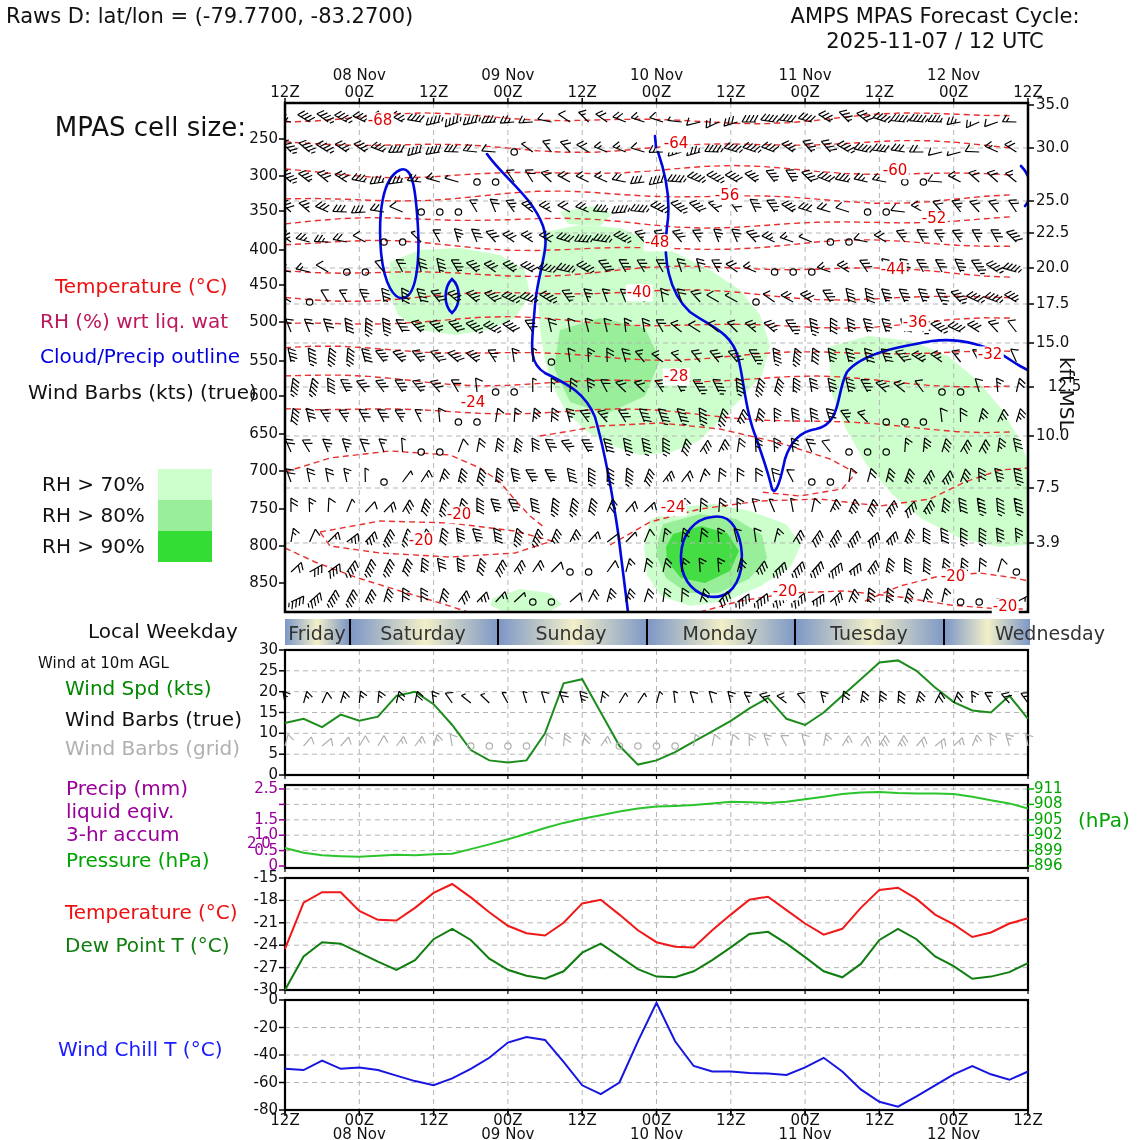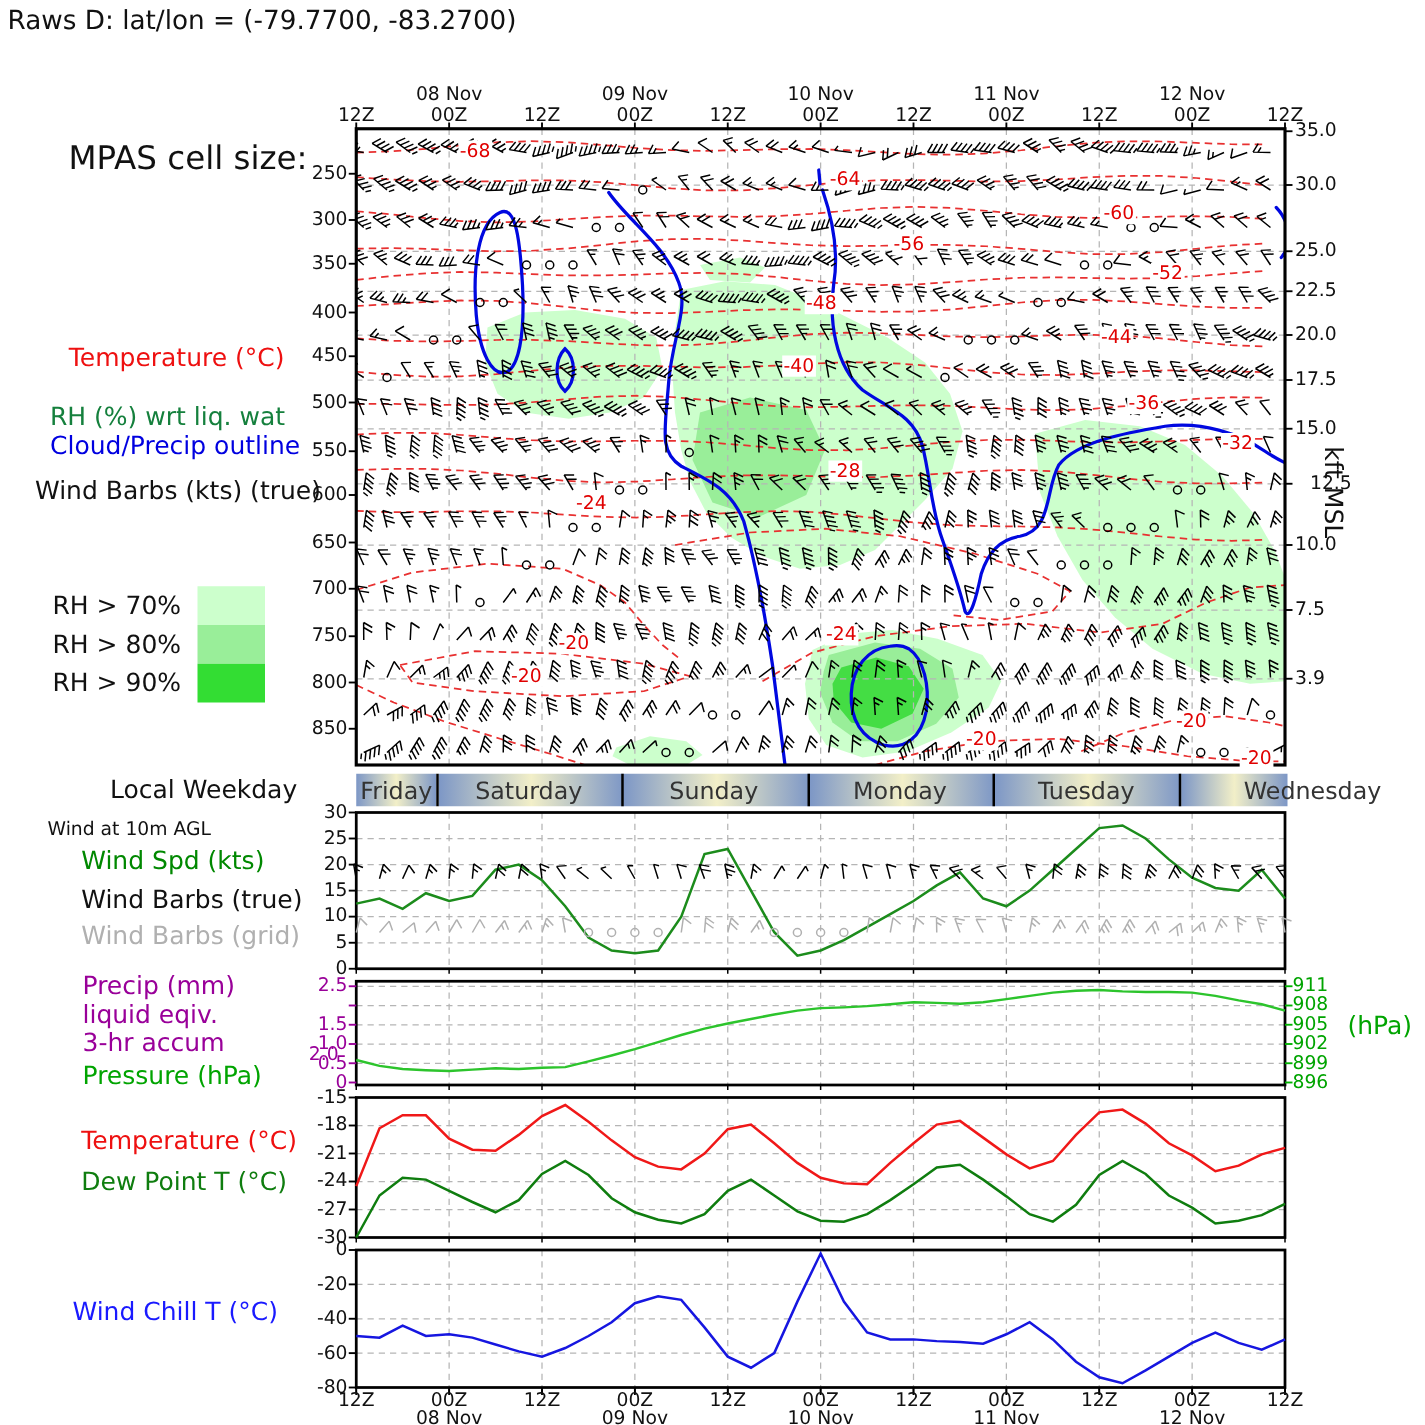--- a/index.html
+++ b/index.html
@@ -1044,24 +1044,26 @@
       <line x1="656.5" y1="1110" x2="656.5" y2="1116" stroke="#000" stroke-width="1.5"></line>
       <line x1="730.8" y1="1110" x2="730.8" y2="1116" stroke="#000" stroke-width="1.5"></line>
       <line x1="805.1" y1="1110" x2="805.1" y2="1116" stroke="#000" stroke-width="1.5"></line>
       <line x1="879.4" y1="1110" x2="879.4" y2="1116" stroke="#000" stroke-width="1.5"></line>
       <line x1="953.7" y1="1110" x2="953.7" y2="1116" stroke="#000" stroke-width="1.5"></line>
       <line x1="1028" y1="1110" x2="1028" y2="1116" stroke="#000" stroke-width="1.5"></line>
       <polyline points="285.0,1068.8 303.6,1070.1 322.1,1060.5 340.7,1068.8 359.3,1067.4 377.9,1070.1 396.4,1075.6 415.0,1081.1 433.6,1085.3 452.2,1078.4 470.8,1068.8 489.3,1057.8 507.9,1042.6 526.5,1037.1 545.0,1039.9 563.6,1061.9 582.2,1085.3 600.8,1094.2 619.4,1082.5 637.9,1041.3 656.5,1002.8 675.1,1041.3 693.7,1066.0 712.2,1071.5 730.8,1071.5 749.4,1072.9 768.0,1073.6 786.5,1074.9 805.1,1067.4 823.7,1057.8 842.3,1071.5 860.8,1089.4 879.4,1101.8 898.0,1106.6 916.5,1096.3 935.1,1085.3 953.7,1074.3 972.3,1066.0 990.9,1074.3 1009.4,1079.8 1028.0,1071.5" fill="none" stroke="#1616e0" stroke-width="2"></polyline>
     </svg>
 
   <div class="lab h1" style="left:6px;top:4px;">Raws D: lat/lon = (-79.7700, -83.2700)</div>
+  <div class="lab h1 ctr" style="left:765px;top:4px;width:340px;">AMPS MPAS Forecast Cycle:</div>
+  <div class="lab h1 ctr" style="left:765px;top:29px;width:340px;">2025-11-07 / 12 UTC</div>
 
   <div class="lab big" style="left:20px;top:113px;width:226px;text-align:right;">MPAS cell size:</div>
   <div class="lab leg red" style="left:55px;top:275px;">Temperature (°C)</div>
-  <div class="lab leg" style="left:40px;top:322px;color:#15803d;">RH (%) wrt liq. wat</div>
+  <div class="lab leg" style="left:40px;top:310px;color:#be185d;">RH (%) wrt liq. wat</div>
   <div class="lab leg cloudblue" style="left:40px;top:345px;">Cloud/Precip outline</div>
   <div class="lab leg" style="left:28px;top:381px;">Wind Barbs (kts) (true)</div>
 
   <div class="lab leg" style="left:42px;top:473px;">RH &gt; 70%</div>
   <div class="lab leg" style="left:42px;top:504px;">RH &gt; 80%</div>
   <div class="lab leg" style="left:42px;top:535px;">RH &gt; 90%</div>
   <div class="lab" style="left:158px;top:469px;width:54px;height:31px;background:#ccffcc;"></div>
   <div class="lab" style="left:158px;top:500px;width:54px;height:31px;background:#99ee99;"></div>
   <div class="lab" style="left:158px;top:531px;width:54px;height:31px;background:#33dd33;"></div>
 

